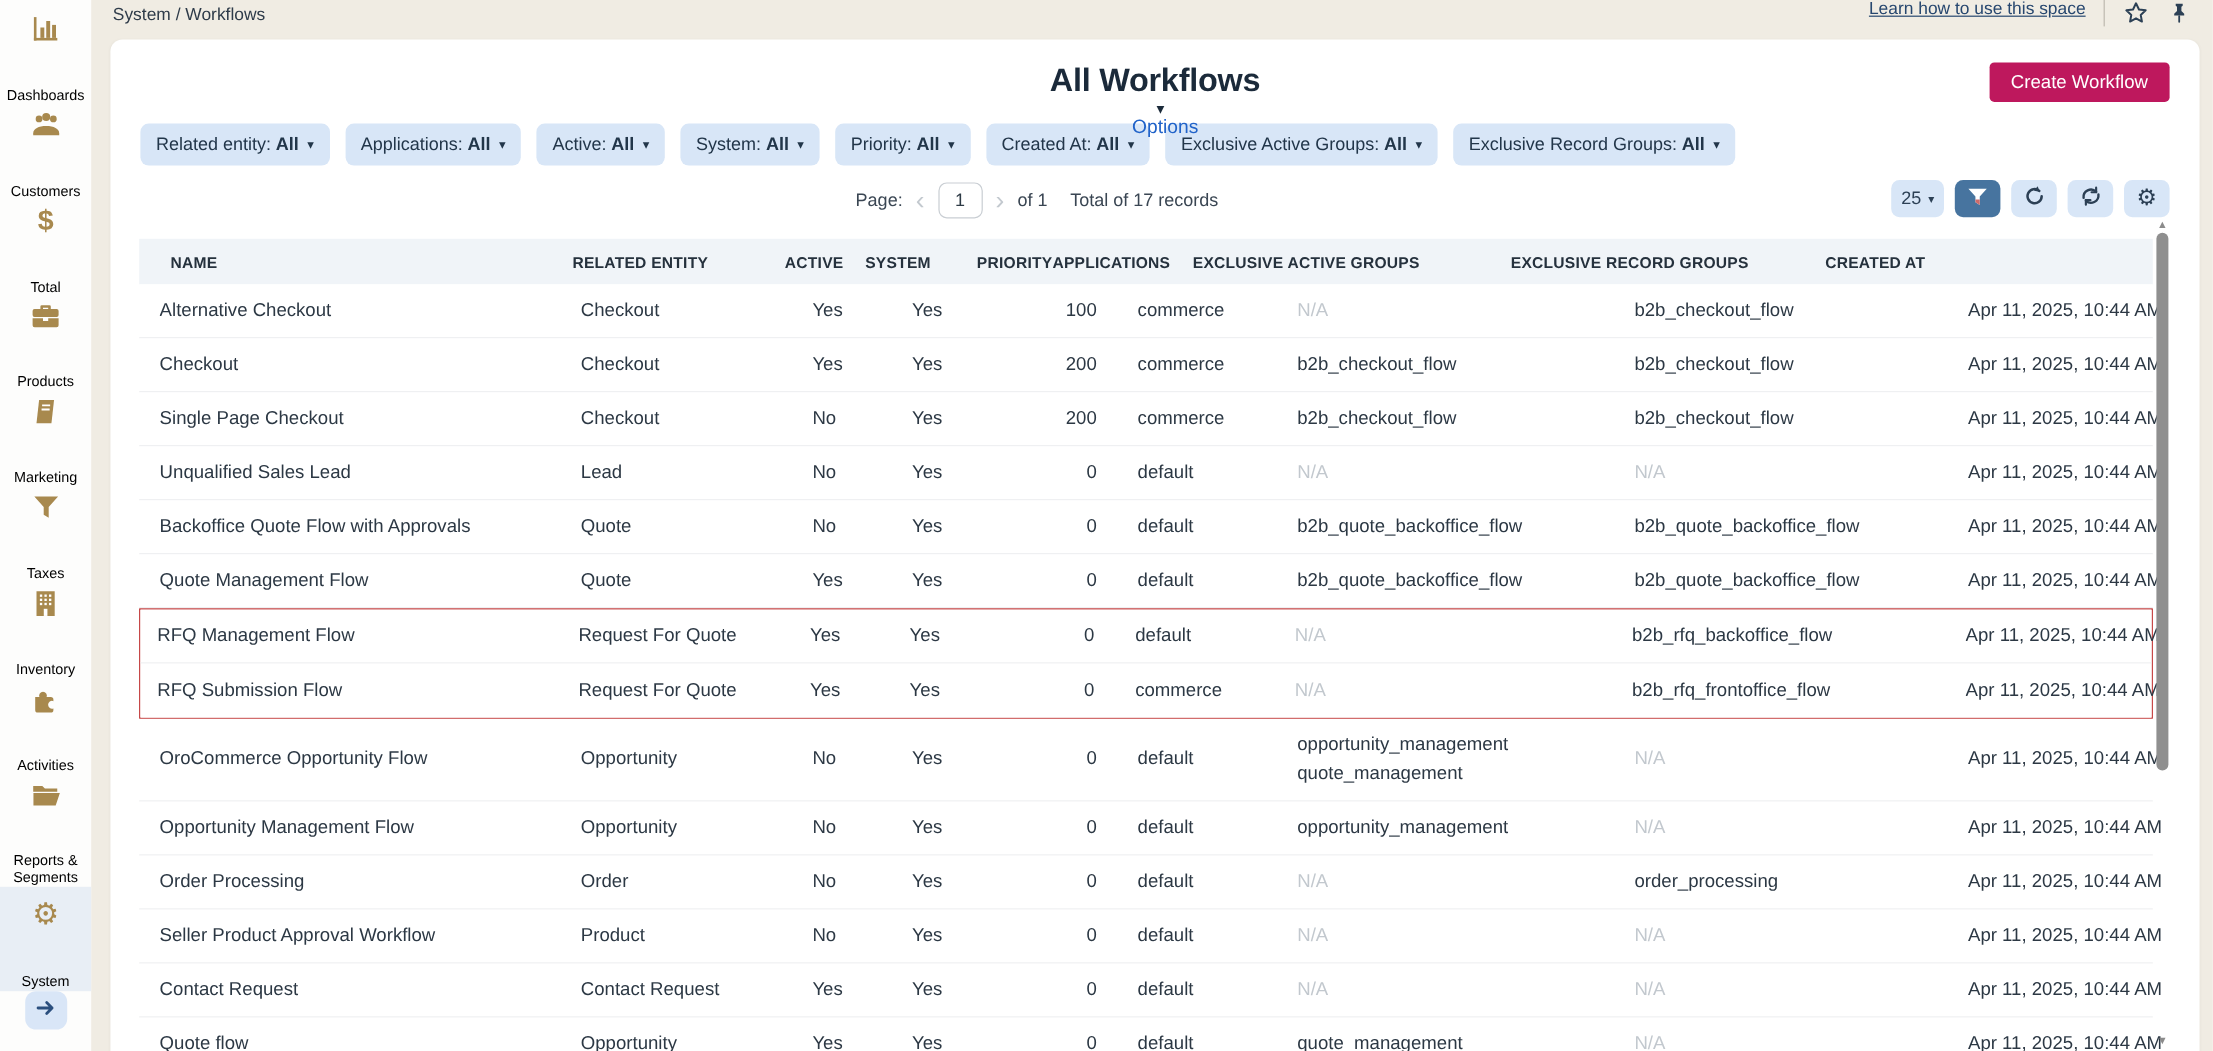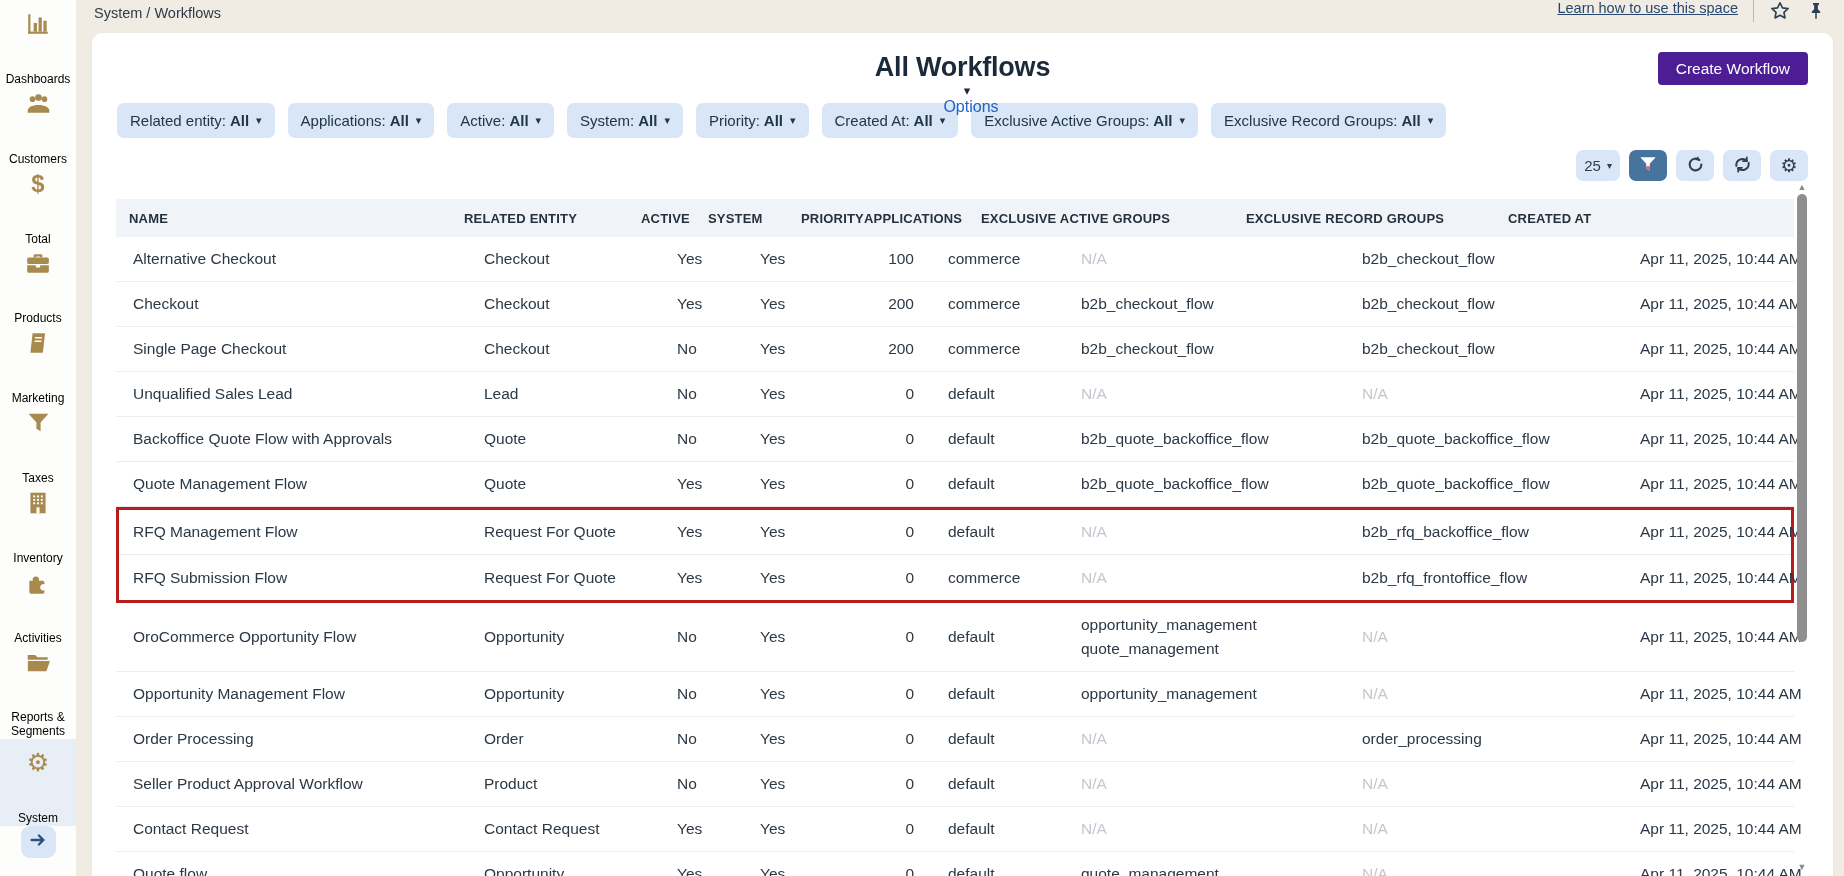--- a/index.html
+++ b/index.html
@@ -25,56 +25,56 @@
   .tb-divider { width:1px; height:22px; background:#bdb9ae; }
   .tb-icon { display:flex; align-items:center; cursor:pointer; }
 
   
   .card { position:absolute; left:92px; top:33px; width:1741px; height:843px; background:#ffffff; border-radius:10px 10px 0 0; box-shadow:0 1px 3px rgba(0,0,0,0.05); }
 
   .title-row { position:relative; margin:19px 25px 0 25px; height:34px; display:flex; align-items:center;flex-direction:column; }
   .page-title { font-size:27px; font-weight:bold; color:#1b2a3a; letter-spacing:-0.2px; }
   .title-caret { margin-left:9px; font-size:13px; color:#1b2a3a; cursor:pointer; }
   .options-link { margin-left:17px; font-size:16px; color:#2163c9; cursor:pointer; }
-  .create-btn { position:absolute; right:0; top:0; height:33px; background:#4c1d95; color:#fff; border:none; border-radius:4px; font-size:15.5px; font-weight:500; padding:0 18px; cursor:pointer; font-family:"Liberation Sans", sans-serif; }
+  .create-btn { position:absolute; right:0; top:0; height:33px; background:#be185d; color:#fff; border:none; border-radius:4px; font-size:15.5px; font-weight:500; padding:0 18px; cursor:pointer; font-family:"Liberation Sans", sans-serif; }
 
   .filters { margin:17px 25px 0 25px; display:flex; gap:13px; }
   .chip { background:#d8e6f7; border-radius:7px; height:35px; display:flex; align-items:center; padding:0 13px; font-size:15px; color:#22364a; cursor:pointer; white-space:nowrap; }
   .chip b { margin-left:4px; }
   .chip-caret { font-size:11px; margin-left:7px; color:#22364a; }
 
   .grid-toolbar { position:relative; margin:12px 25px 0 25px; height:33px; }
   .pagination { position:absolute; left:596px; top:2px; display:flex; align-items:center; gap:9px; font-size:15px; color:#3a4653; }
   .pg-chev { font-size:22px; color:#c3c9cf; line-height:1; cursor:pointer; padding:0 2px; }
   .pg-input { width:37px; height:30px; border:1px solid #c9ced3; border-radius:7px; text-align:center; font-size:15px; color:#2d3a45; font-family:"Liberation Sans", sans-serif; }
   .pg-total { margin-left:10px; }
   .toolbar-right { position:absolute; right:0; top:0; display:flex; gap:9px; align-items:center; }
   .chip-btn { height:31px; min-width:38px; background:#d8e6f7; border:none; border-radius:7px; color:#2c4055; display:flex; align-items:center; justify-content:center; font-size:15px; cursor:pointer; font-family:"Liberation Sans", sans-serif; padding:0 8px; }
   .chip-btn .caret { font-size:10px; margin-left:6px; }
   .chip-btn.active-filter { background:#47749f; }
   .chip-btn .glyph { font-size:19px; line-height:1; }
 
   
   .table { margin:16px 0 0 24px; width:1678px; }
   .thead, .tr { display:grid; grid-template-columns:335px 177px 67px 93px 48px 132px 265px 262px 205px 60px 1fr; align-items:center; }
-  .thead { height:38px; background:#f0f4f8; padding-left:13px; font-size:13px; font-weight:bold; color:#25313d; letter-spacing:0.2px; }
+  .thead { height:38px; background:#f0f4f8; padding-left:26px; font-size:13px; font-weight:bold; color:#25313d; letter-spacing:0.2px; }
   .th { cursor:pointer; }
   .tr { min-height:45px; padding-left:17px; border-bottom:1px solid #ecedef; font-size:15.5px; color:#2c3844; cursor:pointer; background:#fff;gap:16px; }
   .td { overflow:hidden; white-space:nowrap; }
   .c4 { text-align:right; padding-right:3px; }
   .c5 { padding-left:15px; }
   .td.eag { padding:10px 0; line-height:1.55; white-space:normal; }
   .na { color:#c2c8ce; }
   .actions { display:flex; gap:11px; justify-content:flex-start; }
   .icon-slot { width:22px; height:18px; display:flex; align-items:center; justify-content:center; color:#4a4f55; }
   .icon-slot.clickable { cursor:pointer; }
   .glyph-x { font-size:14px; font-weight:bold; }
   .glyph-check { font-size:15px; font-weight:bold; }
   .glyph-more { font-size:9px; font-weight:bold; letter-spacing:1px; color:#4a4f55; }
-  .highlight-group { border:3px solid #b91c1c; }
+  .highlight-group { border:1px solid #b91c1c; }
   .highlight-group .tr { padding-left:14px; }
   .highlight-group .tr:last-child { border-bottom:none; }
 
   
   .vscroll { position:absolute; left:1795px; top:182px; width:14px; height:694px; z-index:4; }
   .scroll-arrow { position:absolute; left:0; width:14px; text-align:center; font-size:9px; color:#8b8b8b; cursor:pointer; }
   .scroll-arrow.up { top:0; }
   .scroll-arrow.down { bottom:4px; }
   .scroll-thumb { position:absolute; left:2px; top:12px; width:10px; height:448px; background:#8f8f8f; border-radius:5px; cursor:grab; }
 </style>
@@ -257,20 +257,28 @@
           <span class="chip-caret">▾</span>
         </div>
         <div class="chip">
           <span>Exclusive Record Groups:</span>
           <b>All</b>
           <span class="chip-caret">▾</span>
         </div>
       </div>
 
     <div class="grid-toolbar">
+      <div class="pagination">
+        <span>Page:</span>
+        <span class="pg-chev">‹</span>
+        <input class="pg-input" value="1" style="">
+        <span class="pg-chev">›</span>
+        <span>of 1</span>
+        <span class="pg-total">Total of 17 records</span>
+      </div>
       <div class="toolbar-right">
         <button class="chip-btn">
             <span>25</span>
             <span class="caret">▾</span>
           </button>
         <button class="chip-btn active-filter">
             <span><svg width="18" height="18" viewBox="0 0 20 20">
                 <path d="M1.5 2.5h17L12 9.8v7.7l-4-2.4V9.8z" fill="#ffffff"></path>
                 <path d="M8 12.5h4v5l-4-2.4z" fill="#cd6a6a"></path>
               </svg></span>

